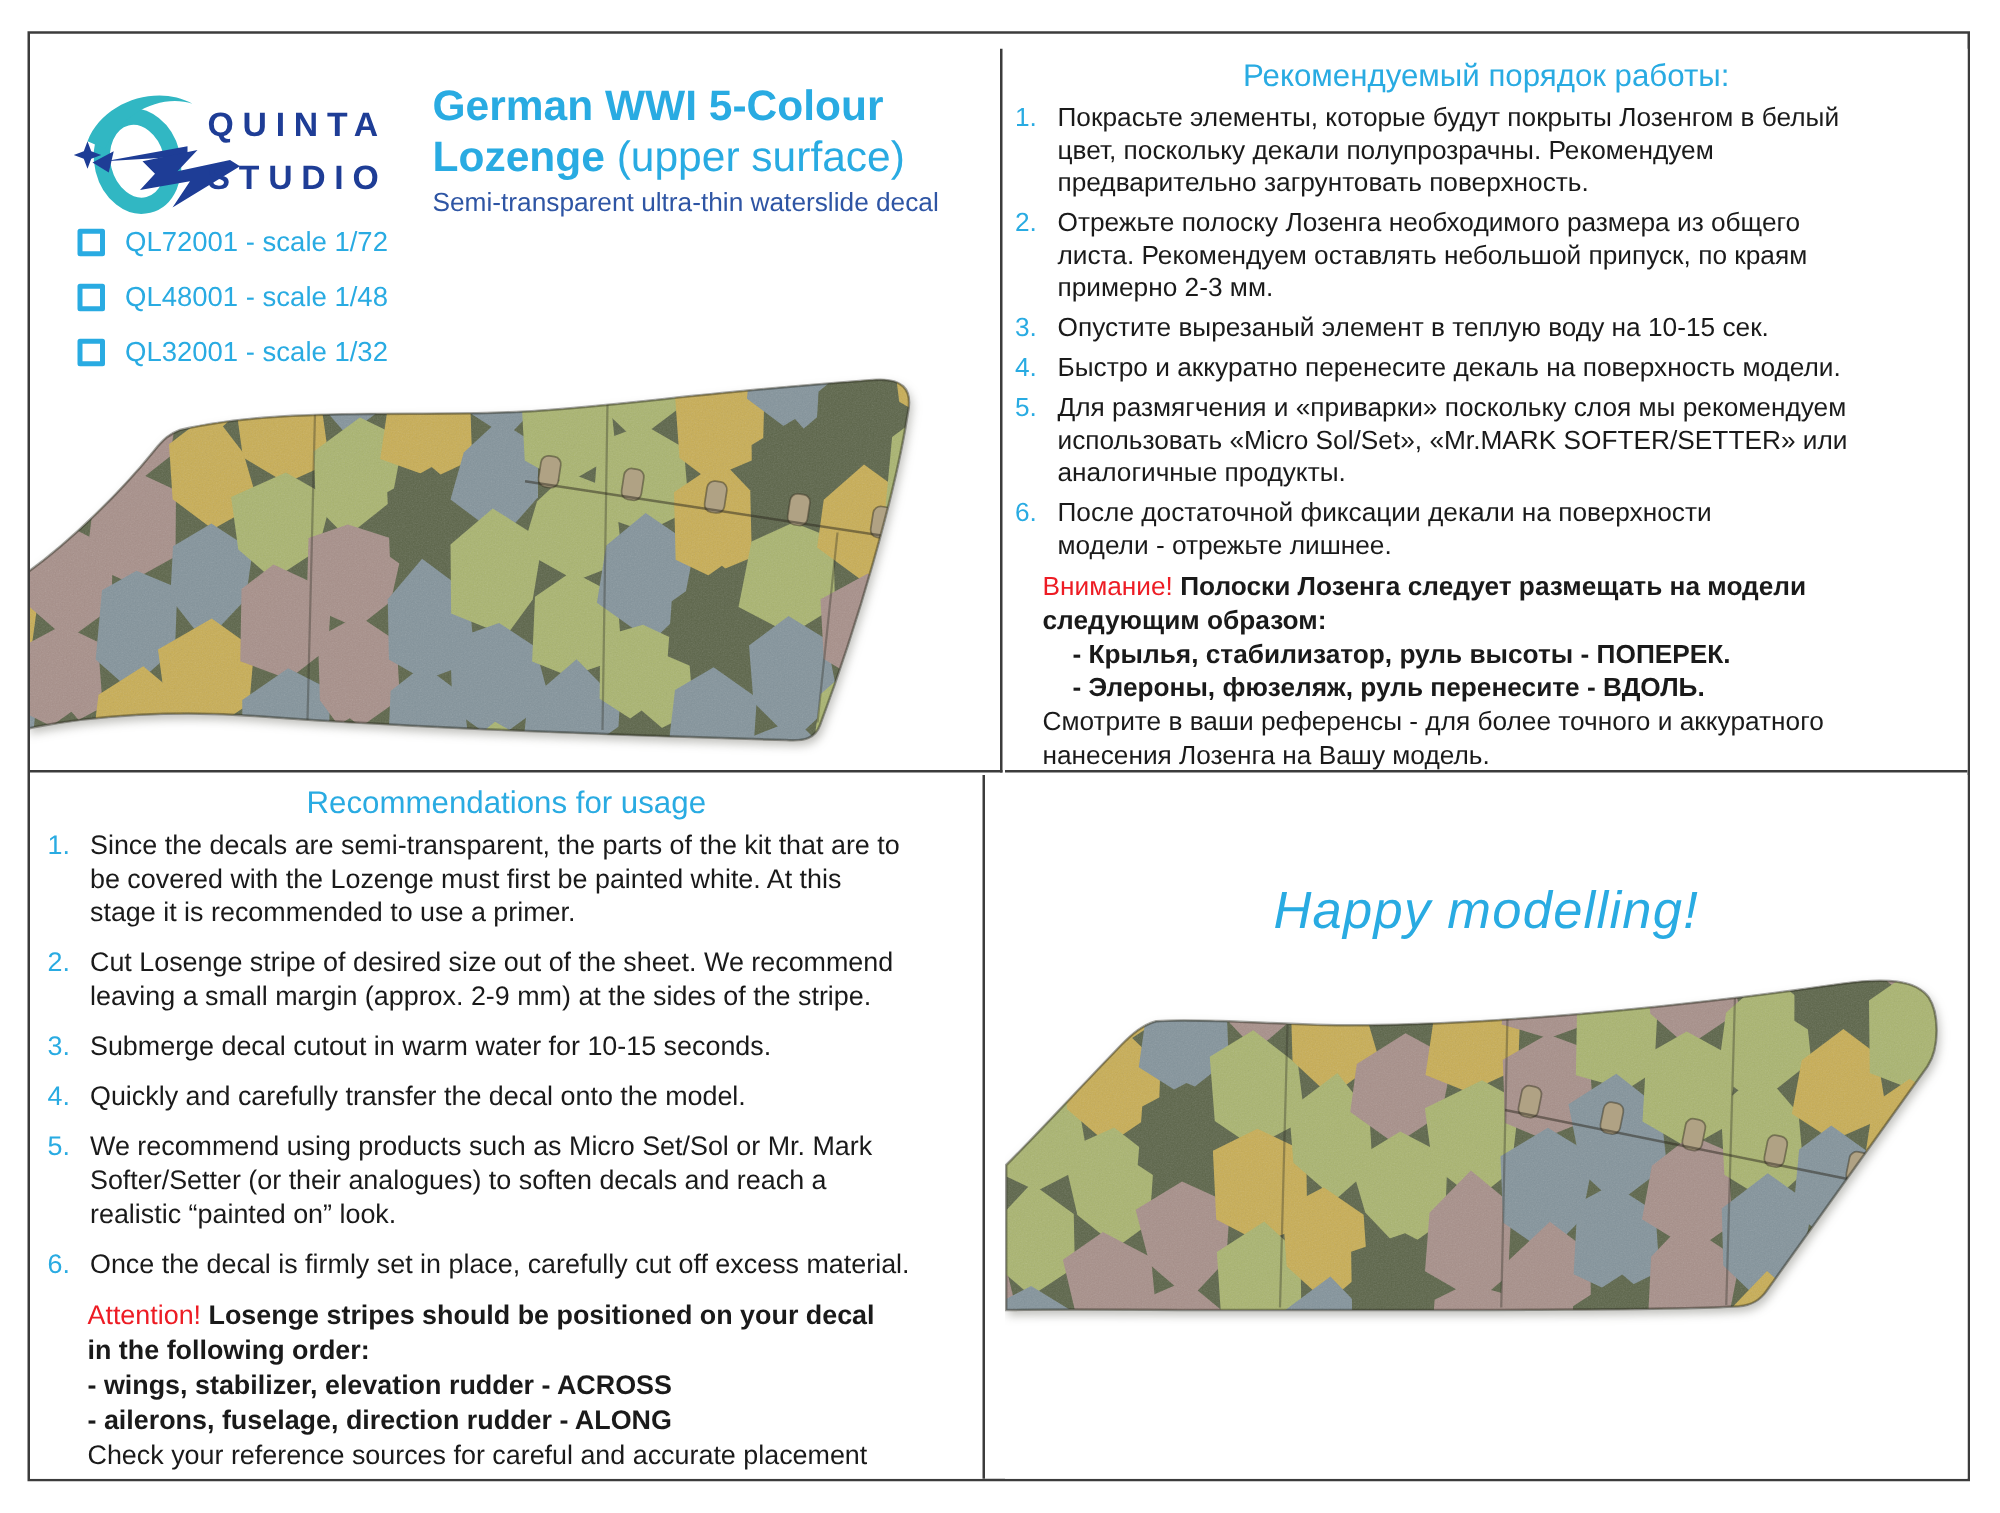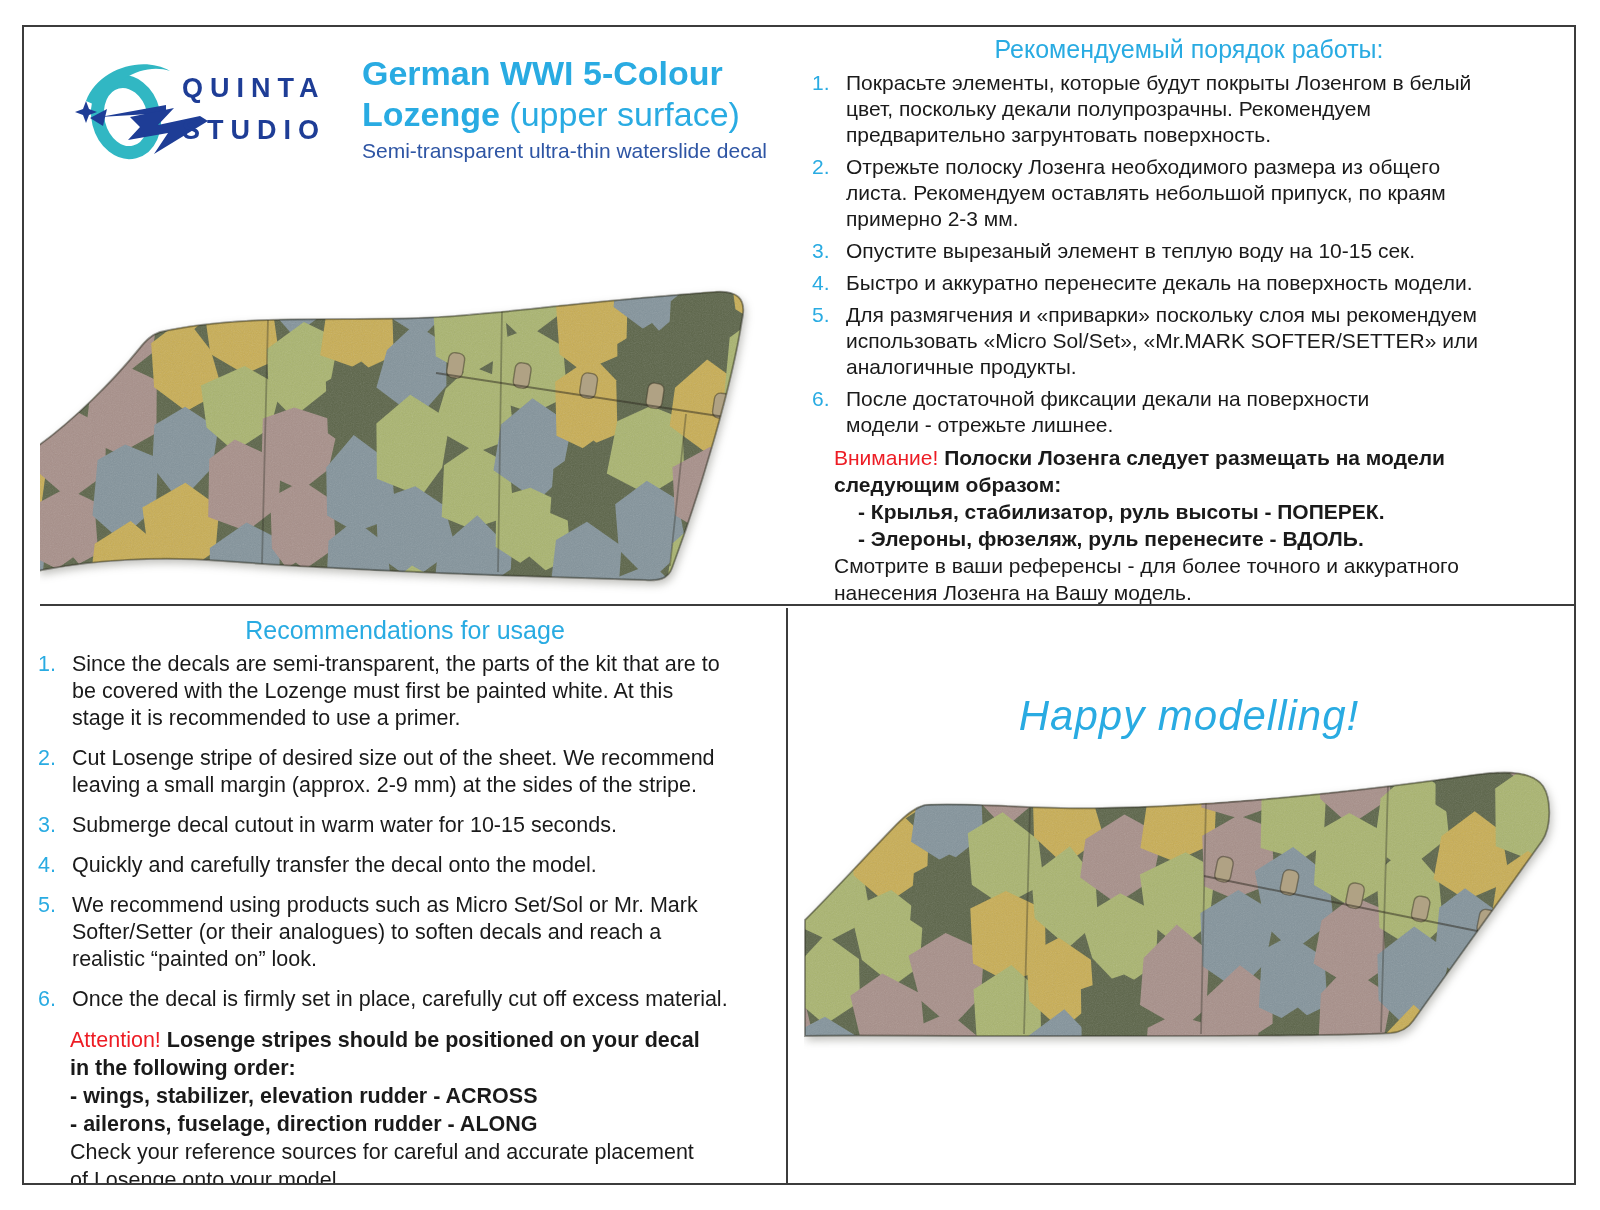--- a/index.html
+++ b/index.html
@@ -4,22 +4,22 @@
 <style>
   :root{
     --cyan:#29abe2; --navy:#1e3d96; --blue:#2e55a4; --red:#ed1c24;
     --ink:#1a1a1a; --line:#3c3c3c; --teal:#31b7c3;
   }
   *{margin:0;padding:0;box-sizing:border-box;}
   html,body{width:1600px;height:1210px;background:#ffffff;overflow:hidden;
     font-family:"Liberation Sans","DejaVu Sans",sans-serif;color:var(--ink);}
   .sheet{position:absolute;left:22px;top:25px;width:1554px;height:1160px;
     border:2px solid var(--line);background:#fff;}
-  .cell{position:absolute;overflow:hidden;background:#fff;}
-  .cell-tl{left:16px;top:0;width:778px;height:579px;border-right:2px solid var(--line);border-bottom:2px solid var(--line);}
+  .cell{position:absolute;overflow:hidden;background:#fff;margin-top:12px;}
+  .cell-tl{left:0;top:0;width:778px;height:579px;border-right:2px solid var(--line);border-bottom:2px solid var(--line);}
   .cell-tr{left:780px;top:0;right:0;height:579px;border-bottom:2px solid var(--line);}
   .cell-bl{left:0;top:581px;width:764px;bottom:0;border-right:2px solid var(--line);}
   .cell-br{left:780px;top:581px;right:0;bottom:0;}
 
   
   .logo{position:absolute;left:30px;top:28px;}
   .logo-word{font-weight:bold;font-size:27px;letter-spacing:7px;fill:var(--navy);
     font-family:"Liberation Sans","DejaVu Sans",sans-serif;}
   .title-block{position:absolute;left:322px;top:26px;width:450px;line-height:41px;}
   .title-line1{font-size:34px;font-weight:bold;color:var(--cyan);}
@@ -96,20 +96,37 @@
       <text class="logo-word" x="112" y="42">QUINTA</text>
       <text class="logo-word" x="112" y="84">STUDIO</text>
     </svg>
 
     <div class="title-block">
       <div class="title-line1">German WWI 5-Colour</div>
       <div class="title-line2"><span class="b">Lozenge</span><span> (upper surface)</span></div>
       <div class="subtitle">Semi-transparent ultra-thin waterslide decal</div>
     </div>
 
+    <div class="variant-list">
+
+        <div class="variant-row">
+          <span class="checkbox"></span>
+          <span class="variant-label">QL72001 - scale 1/72</span>
+        </div>
+
+        <div class="variant-row">
+          <span class="checkbox"></span>
+          <span class="variant-label">QL48001 - scale 1/48</span>
+        </div>
+
+        <div class="variant-row">
+          <span class="checkbox"></span>
+          <span class="variant-label">QL32001 - scale 1/32</span>
+        </div>
+      </div>
 
     <svg id="wing-top" class="wing-svg wing-top" width="740" height="294" viewBox="0 0 740 294">
         <defs>
           <clipPath id="wing-top-clip">
             <path d="M 122,44 C 200,26 300,33 380,30 C 440,28 505,19 560,14 C 612,9 650,6 676,4 C 699,2 709,10 704,32 C 694,96 664,200 634,280 C 630,291 621,293 607,292 C 470,288 320,283 185,273 C 120,268 55,272 4,282 L 0,283 L 0,158 C 36,132 76,92 101,61 C 109,51 114,47 122,44 Z"></path>
           </clipPath>
         </defs>
         <g clip-path="url(#wing-top-clip)">
           <rect x="0" y="0" width="740" height="294" fill="#5c6549"></rect>
           <path d="M-28.2,-90.5L12.0,-60.5L10.9,-17.8L-32.6,5.4L-69.8,-17.9L-60.5,-60.2Z" fill="#5c6549"></path>

